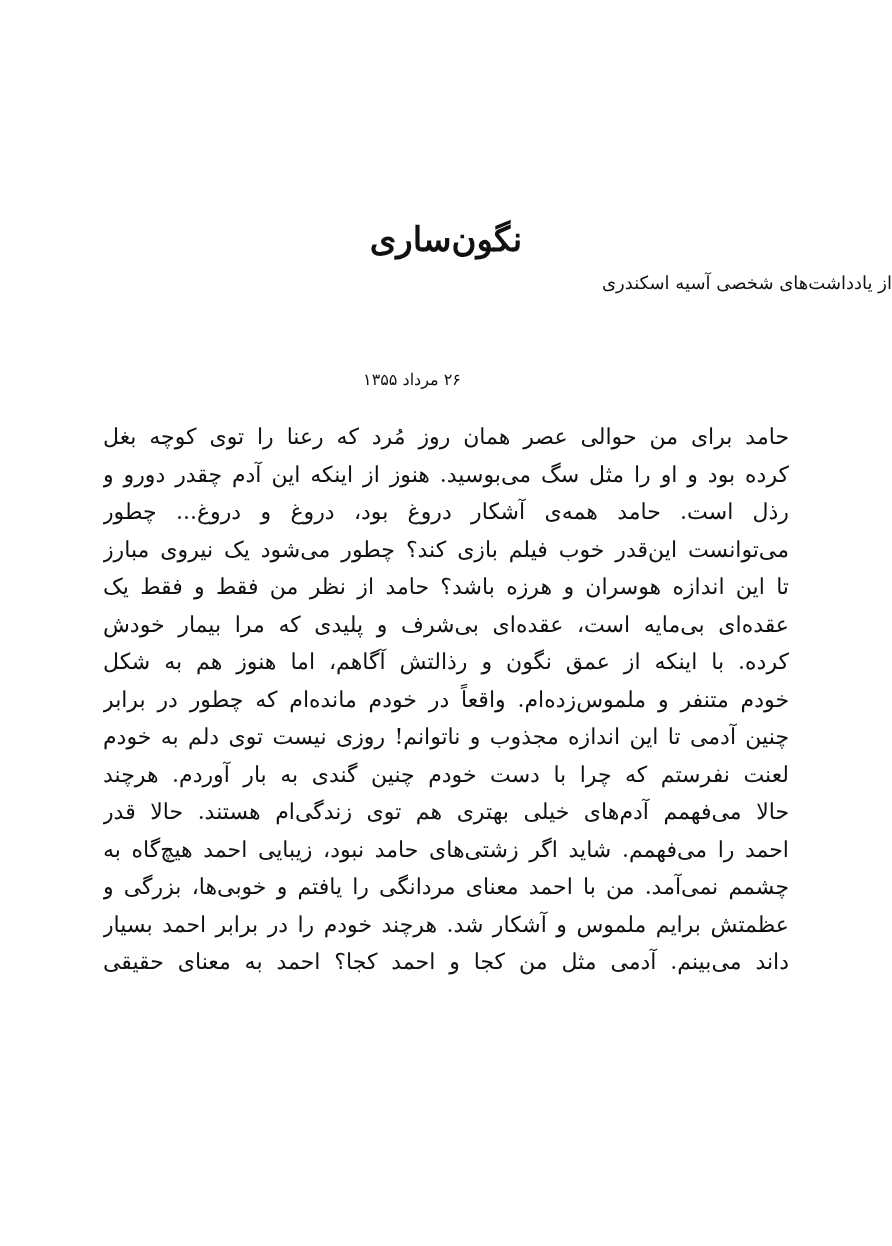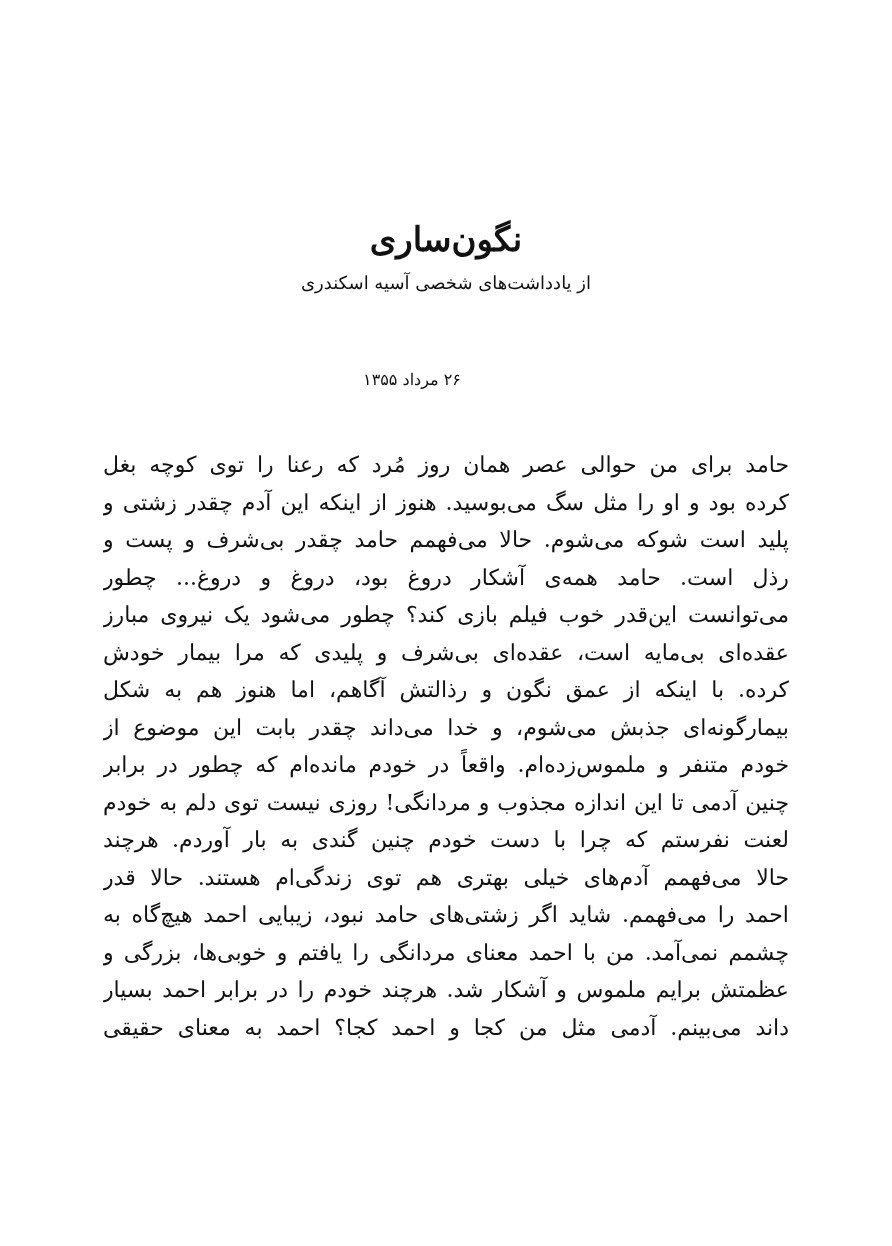--- a/index.html
+++ b/index.html
@@ -31,42 +31,41 @@
       direction: rtl;
       font-size: 34px;
       font-weight: bold;
       line-height: 50px;
     }
     .subtitle {
       position: absolute;
       top: 268px;
       left: 0;
       width: 892px;
-      text-align: center;
+      text-align: right;
       direction: rtl;
       font-size: 18px;
       line-height: 30px;
     }
     .date {
       position: absolute;
       top: 366px;
       left: 0;
       width: 824px;
       text-align: center;
       direction: rtl;
       font-size: 16px;
       line-height: 28px;
     }
     .body {
       position: absolute;
       top: 418px;
       left: 103px;
       width: 686px;
       direction: rtl;
-      margin-top: 28px;
     }
     .line {
       display: block;
       height: 37.5px;
       line-height: 37.5px;
       font-size: 22px;
       text-align: justify;
       text-align-last: justify;
       white-space: nowrap;
       overflow: hidden;
@@ -75,29 +74,28 @@
 </head>
 <body>
 
 <div class="page">
   <div class="title">نگون‌ساری</div>
   <div class="subtitle">از یادداشت‌های شخصی آسیه اسکندری</div>
   <div class="date">۲۶ مرداد ۱۳۵۵</div>
 
   <div class="body">
     <span class="line">حامد برای من حوالی عصر همان روز مُرد که رعنا را توی کوچه بغل</span>
-    <span class="line">کرده بود و او را مثل سگ می‌بوسید. هنوز از اینکه این آدم چقدر زشتی و</span>
-    <span class="line">پلید است شوکه می‌شوم. حالا می‌فهمم حامد چقدر بی‌شرف و پست و</span>
+    <span class="line">کرده بود و او را مثل سگ می‌بوسید. هنوز از اینکه این آدم چقدر دورو و</span>
     <span class="line">رذل است. حامد همه‌ی آشکار دروغ بود، دروغ و دروغ... چطور</span>
     <span class="line">می‌توانست این‌قدر خوب فیلم بازی کند؟ چطور می‌شود یک نیروی مبارز</span>
+    <span class="line">تا این اندازه هوسران و هرزه باشد؟ حامد از نظر من فقط و فقط یک</span>
     <span class="line">عقده‌ای بی‌مایه است، عقده‌ای بی‌شرف و پلیدی که مرا بیمار خودش</span>
     <span class="line">کرده. با اینکه از عمق نگون و رذالتش آگاهم، اما هنوز هم به شکل</span>
-    <span class="line">بیمارگونه‌ای جذبش می‌شوم، و خدا می‌داند چقدر بابت این موضوع از</span>
     <span class="line">خودم متنفر و ملموس‌زده‌ام. واقعاً در خودم مانده‌ام که چطور در برابر</span>
-    <span class="line">چنین آدمی تا این اندازه مجذوب و مردانگی! روزی نیست توی دلم به خودم</span>
+    <span class="line">چنین آدمی تا این اندازه مجذوب و ناتوانم! روزی نیست توی دلم به خودم</span>
     <span class="line">لعنت نفرستم که چرا با دست خودم چنین گندی به بار آوردم. هرچند</span>
     <span class="line">حالا می‌فهمم آدم‌های خیلی بهتری هم توی زندگی‌ام هستند. حالا قدر</span>
     <span class="line">احمد را می‌فهمم. شاید اگر زشتی‌های حامد نبود، زیبایی احمد هیچ‌گاه به</span>
     <span class="line">چشمم نمی‌آمد. من با احمد معنای مردانگی را یافتم و خوبی‌ها، بزرگی و</span>
     <span class="line">عظمتش برایم ملموس و آشکار شد. هرچند خودم را در برابر احمد بسیار</span>
     <span class="line">داند می‌بینم. آدمی مثل من کجا و احمد کجا؟ احمد به معنای حقیقی</span>
   </div>
 </div>
 
 </body></html>

